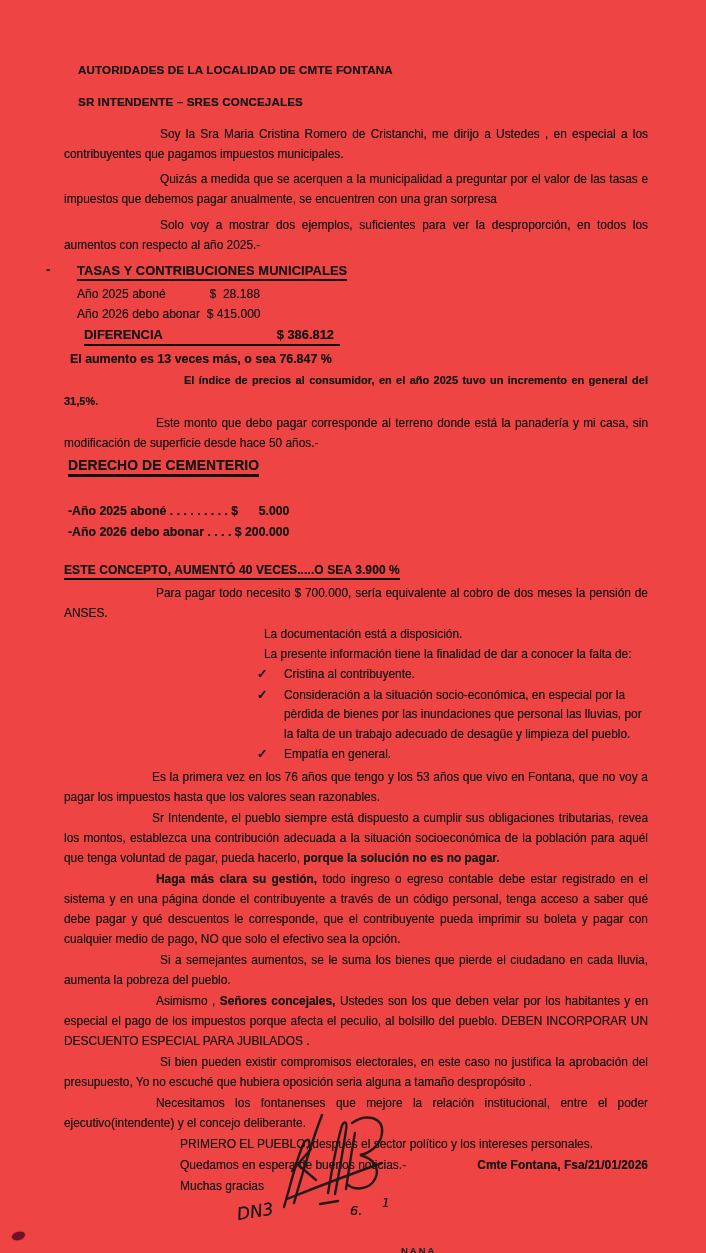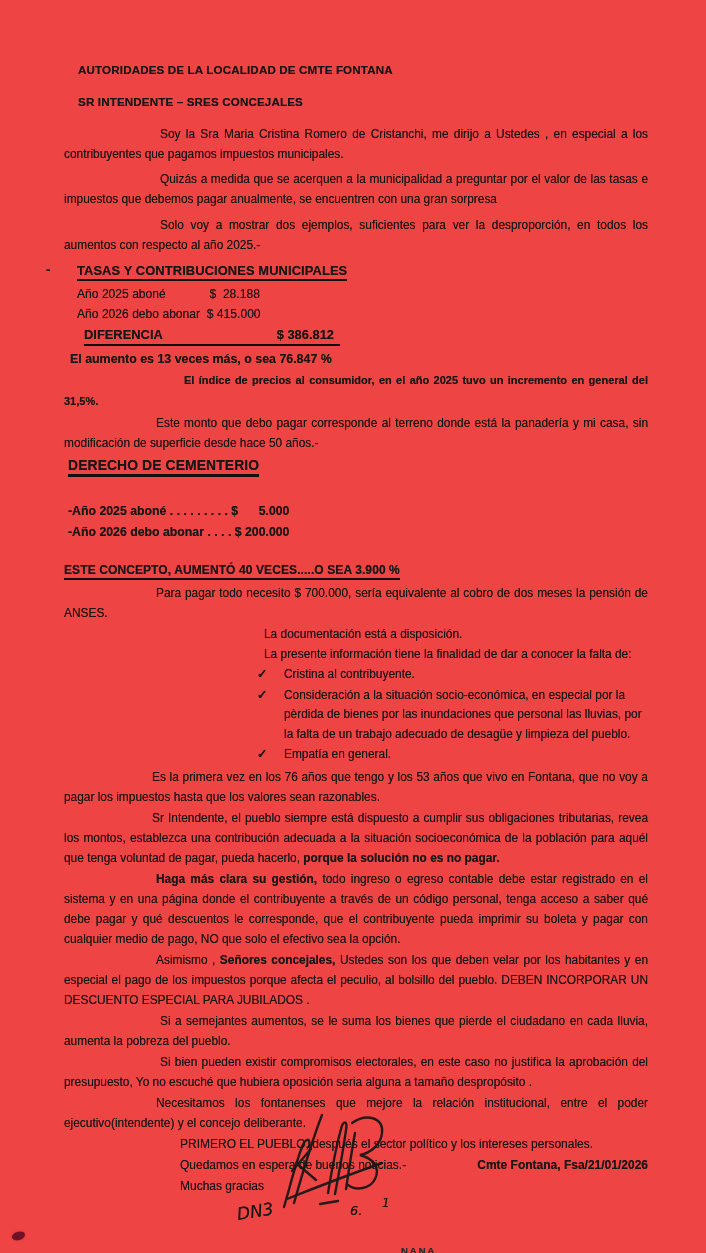--- a/index.html
+++ b/index.html
@@ -93,22 +93,22 @@
       </div>
       <div class="check-item">
         <span class="check-glyph">✓</span>
         <span class="check-text">Empatía en general.</span>
       </div>
     </div>
 
     <p class="p tight" style="text-indent:88px;">Es la primera  vez en los 76 años que tengo y los 53 años que vivo en Fontana, que no voy a pagar los impuestos hasta  que los valores sean razonables.</p>
     <p class="p tight" style="text-indent:88px;"><span>Sr Intendente, el pueblo siempre está dispuesto a cumplir sus obligaciones tributarias, revea los montos, establezca una contribución adecuada a la situación socioeconómica de la población para aquél que tenga voluntad de pagar, pueda hacerlo, </span><span class="b">porque la solución no es no pagar.</span></p>
     <p class="p tight" style="text-indent:92px;"><span class="b">Haga más clara su gestión,</span><span> todo ingreso o egreso contable debe estar registrado en el sistema  y en una página donde el contribuyente a través de un código personal, tenga acceso a saber qué debe pagar y qué descuentos le corresponde, que el contribuyente pueda imprimir su boleta y pagar con cualquier medio de pago, NO que solo el efectivo sea la opción.</span></p>
+    <p class="p tight">Si a semejantes aumentos, se le suma los bienes que pierde el ciudadano en cada lluvia, aumenta la pobreza  del pueblo.</p>
     <p class="p tight" style="text-indent:92px;"><span>Asimismo , </span><span class="b">Señores concejales,</span><span> Ustedes son los que deben velar por los habitantes y en especial el pago de los impuestos porque afecta el peculio, al bolsillo del pueblo. DEBEN INCORPORAR UN DESCUENTO ESPECIAL PARA JUBILADOS .</span></p>
-    <p class="p tight">Si a semejantes aumentos, se le suma los bienes que pierde el ciudadano en cada lluvia, aumenta la pobreza  del pueblo.</p>
     <p class="p tight">Si bien pueden existir compromisos electorales, en este caso no justifica la aprobación del presupuesto, Yo no escuché que hubiera oposición seria alguna a tamaño despropósito .</p>
     <p class="p tight" style="text-indent:92px;">Necesitamos los fontanenses que mejore la relación institucional, entre el poder ejecutivo(intendente) y el concejo deliberante.</p>
 
     <div class="closing">
       <div>PRIMERO EL PUEBLO, después el sector político y los intereses personales.</div>
       <div class="close-row">
         <span>Quedamos en espera de buenos noticias.-</span>
         <span class="date">Cmte Fontana, Fsa/21/01/2026</span>
       </div>
       <div>Muchas gracias</div>

